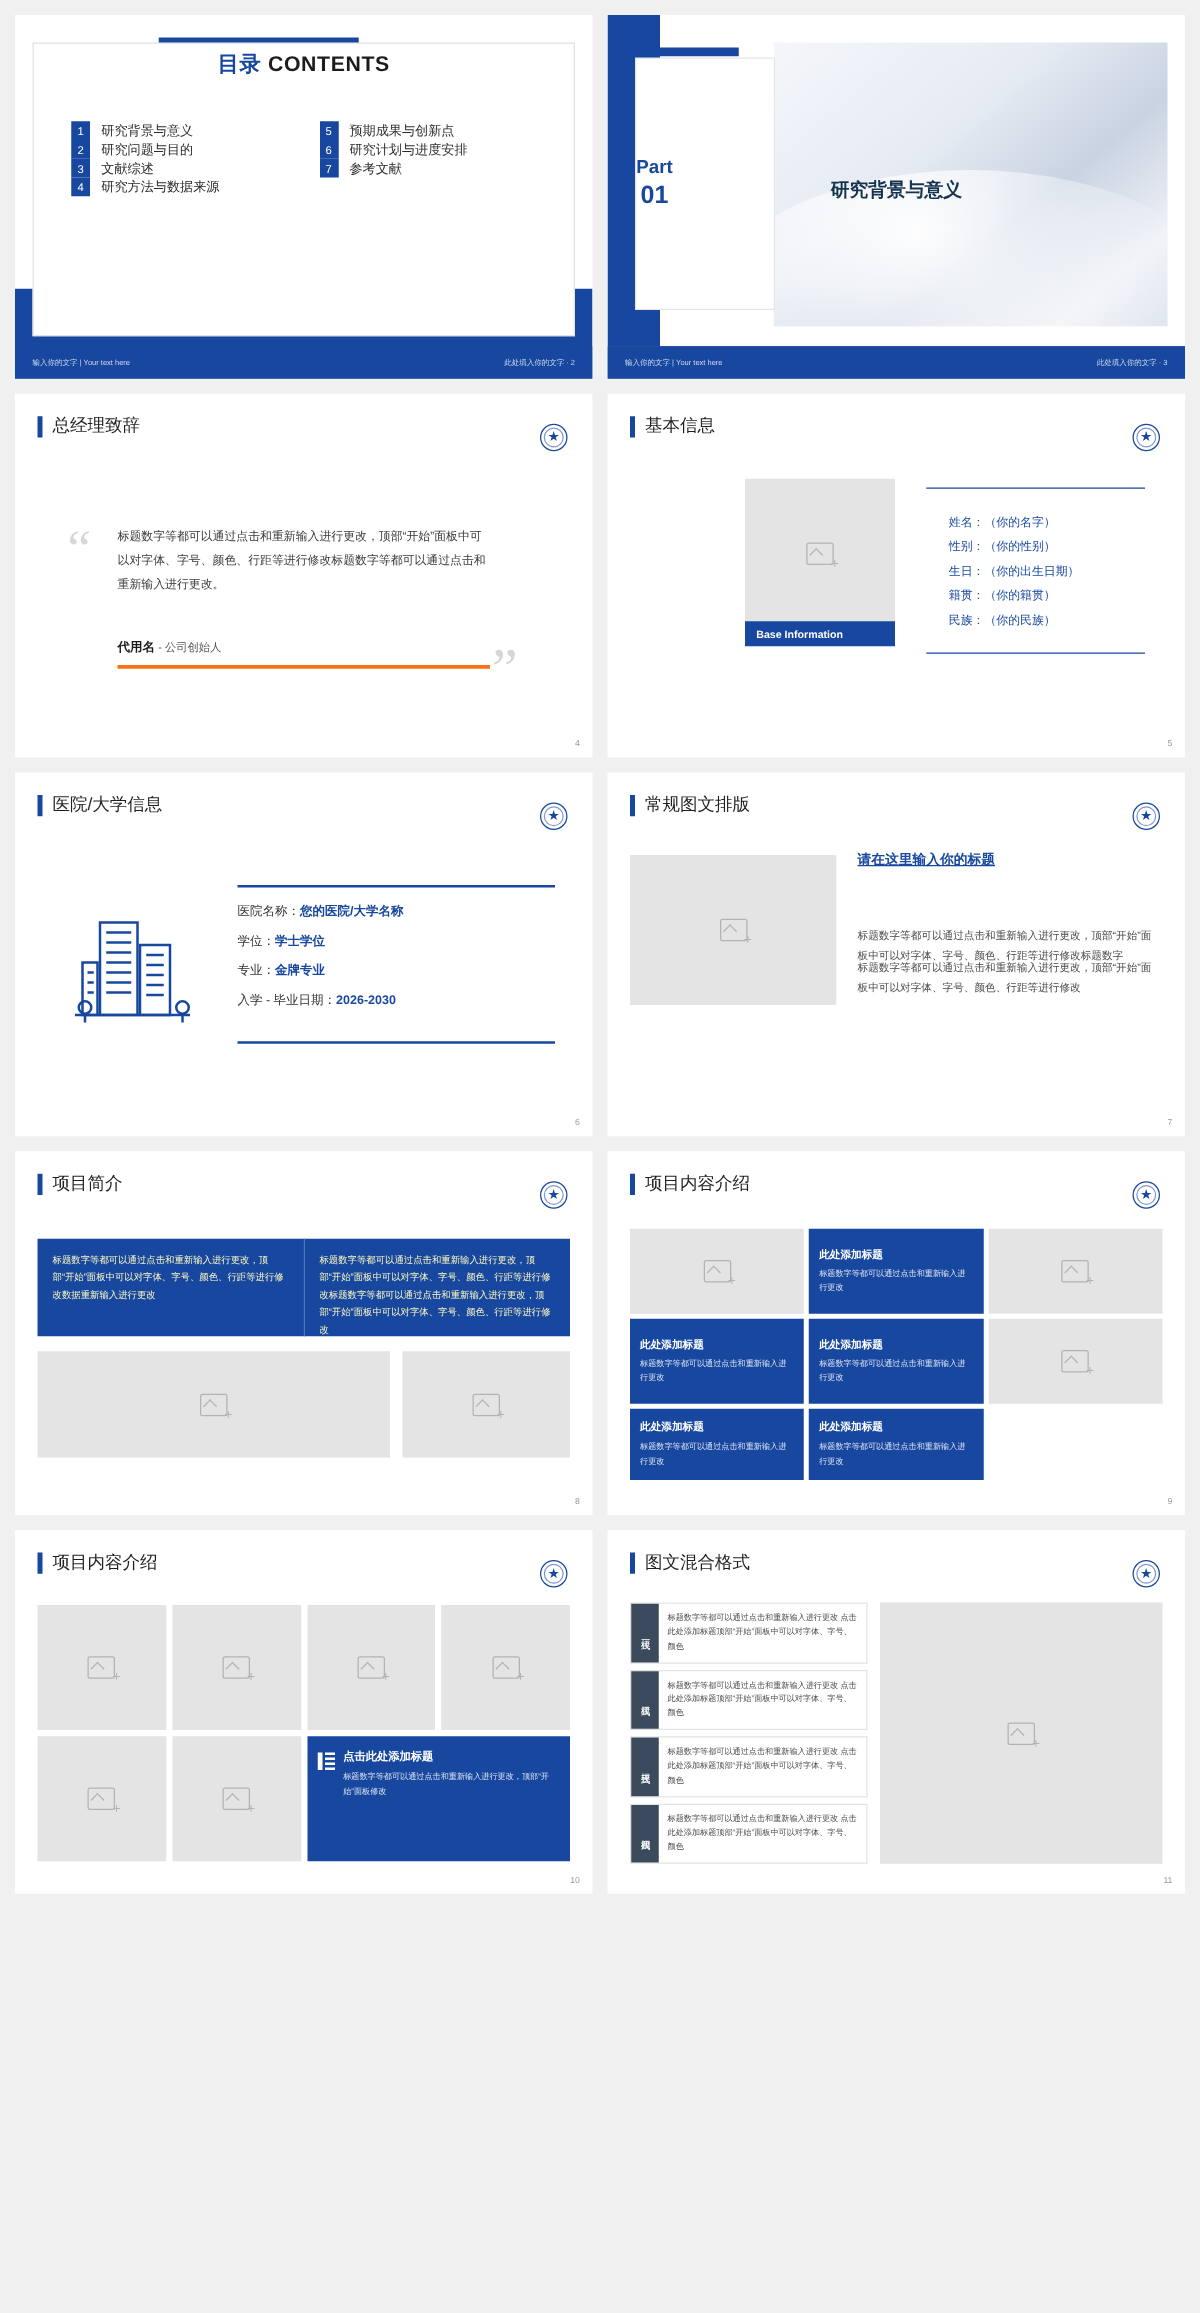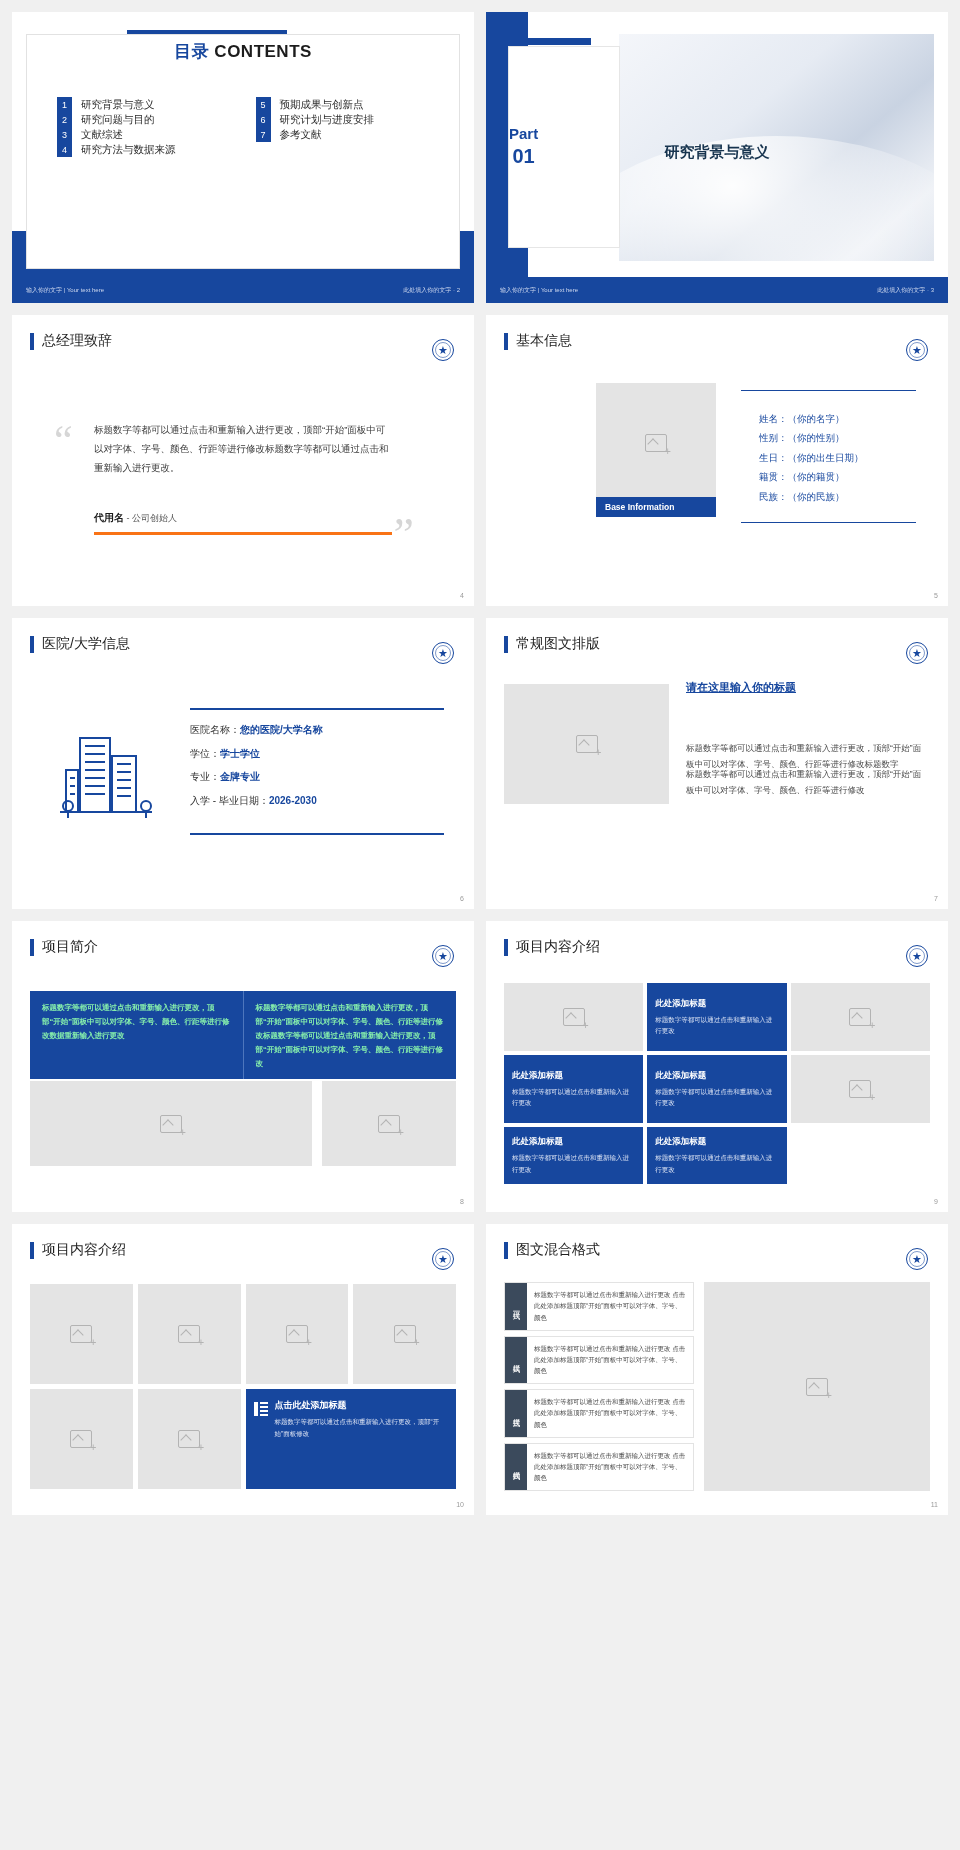--- a/index.html
+++ b/index.html
@@ -165,22 +165,22 @@
   .hu-row b { color: #17479e; }
   .bldg { position: absolute; left: 42px; top: 112px; width: 110px; height: 96px; }
   
   .g7-img { position: absolute; left: 18px; top: 66px; width: 165px; height: 120px; }
   .g7-title { position: absolute; left: 200px; right: 22px; top: 62px; font-size: 11px; font-weight: bold; color: #17479e; text-decoration: underline; }
   .g7-p { position: absolute; left: 200px; right: 22px; font-size: 8.5px; line-height: 1.85; color: #4a4a4a; }
   .g7-p1 { top: 82px; margin-top: 41px; }
   .g7-p2 { top: 149px; }
   
   .p8-band {
-    position: absolute; left: 18px; right: 18px; top: 70px; height: 88px; background: #17479e;
-    display: flex; color: #86efac; font-weight: bold;
+    position: absolute; left: 18px; right: 18px; top: 70px; height: 78px; background: #17479e;
+    display: flex; color: #fef9c3;
   }
   .p8-band .cell { flex: 1; padding: 10px 12px; font-size: 7.5px; line-height: 1.85; }
   .p8-band .cell + .cell { border-left: 1px solid #4d76bd; }
   .p8-imgs { position: absolute; left: 18px; right: 18px; top: 160px; height: 85px; display: flex; gap: 10px; }
   .p8-imgs .ph:first-child { flex: 2.1; }
   .p8-imgs .ph:last-child { flex: 1; }
   
   .p9-grid {
     position: absolute; left: 18px; right: 18px; top: 62px; bottom: 28px;
     display: grid; grid-template-columns: repeat(3, 1fr); grid-template-rows: 1fr 1fr; gap: 4px;

